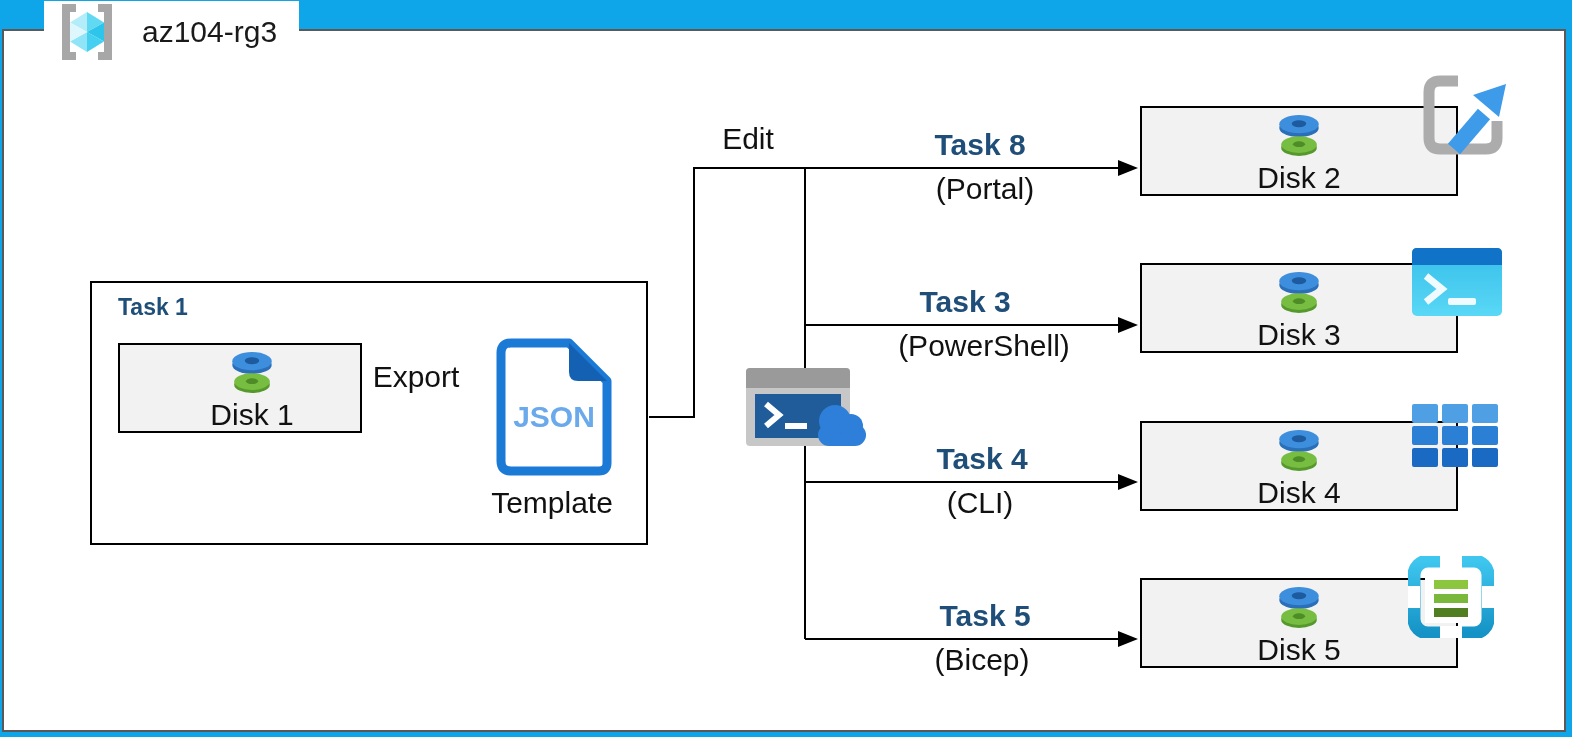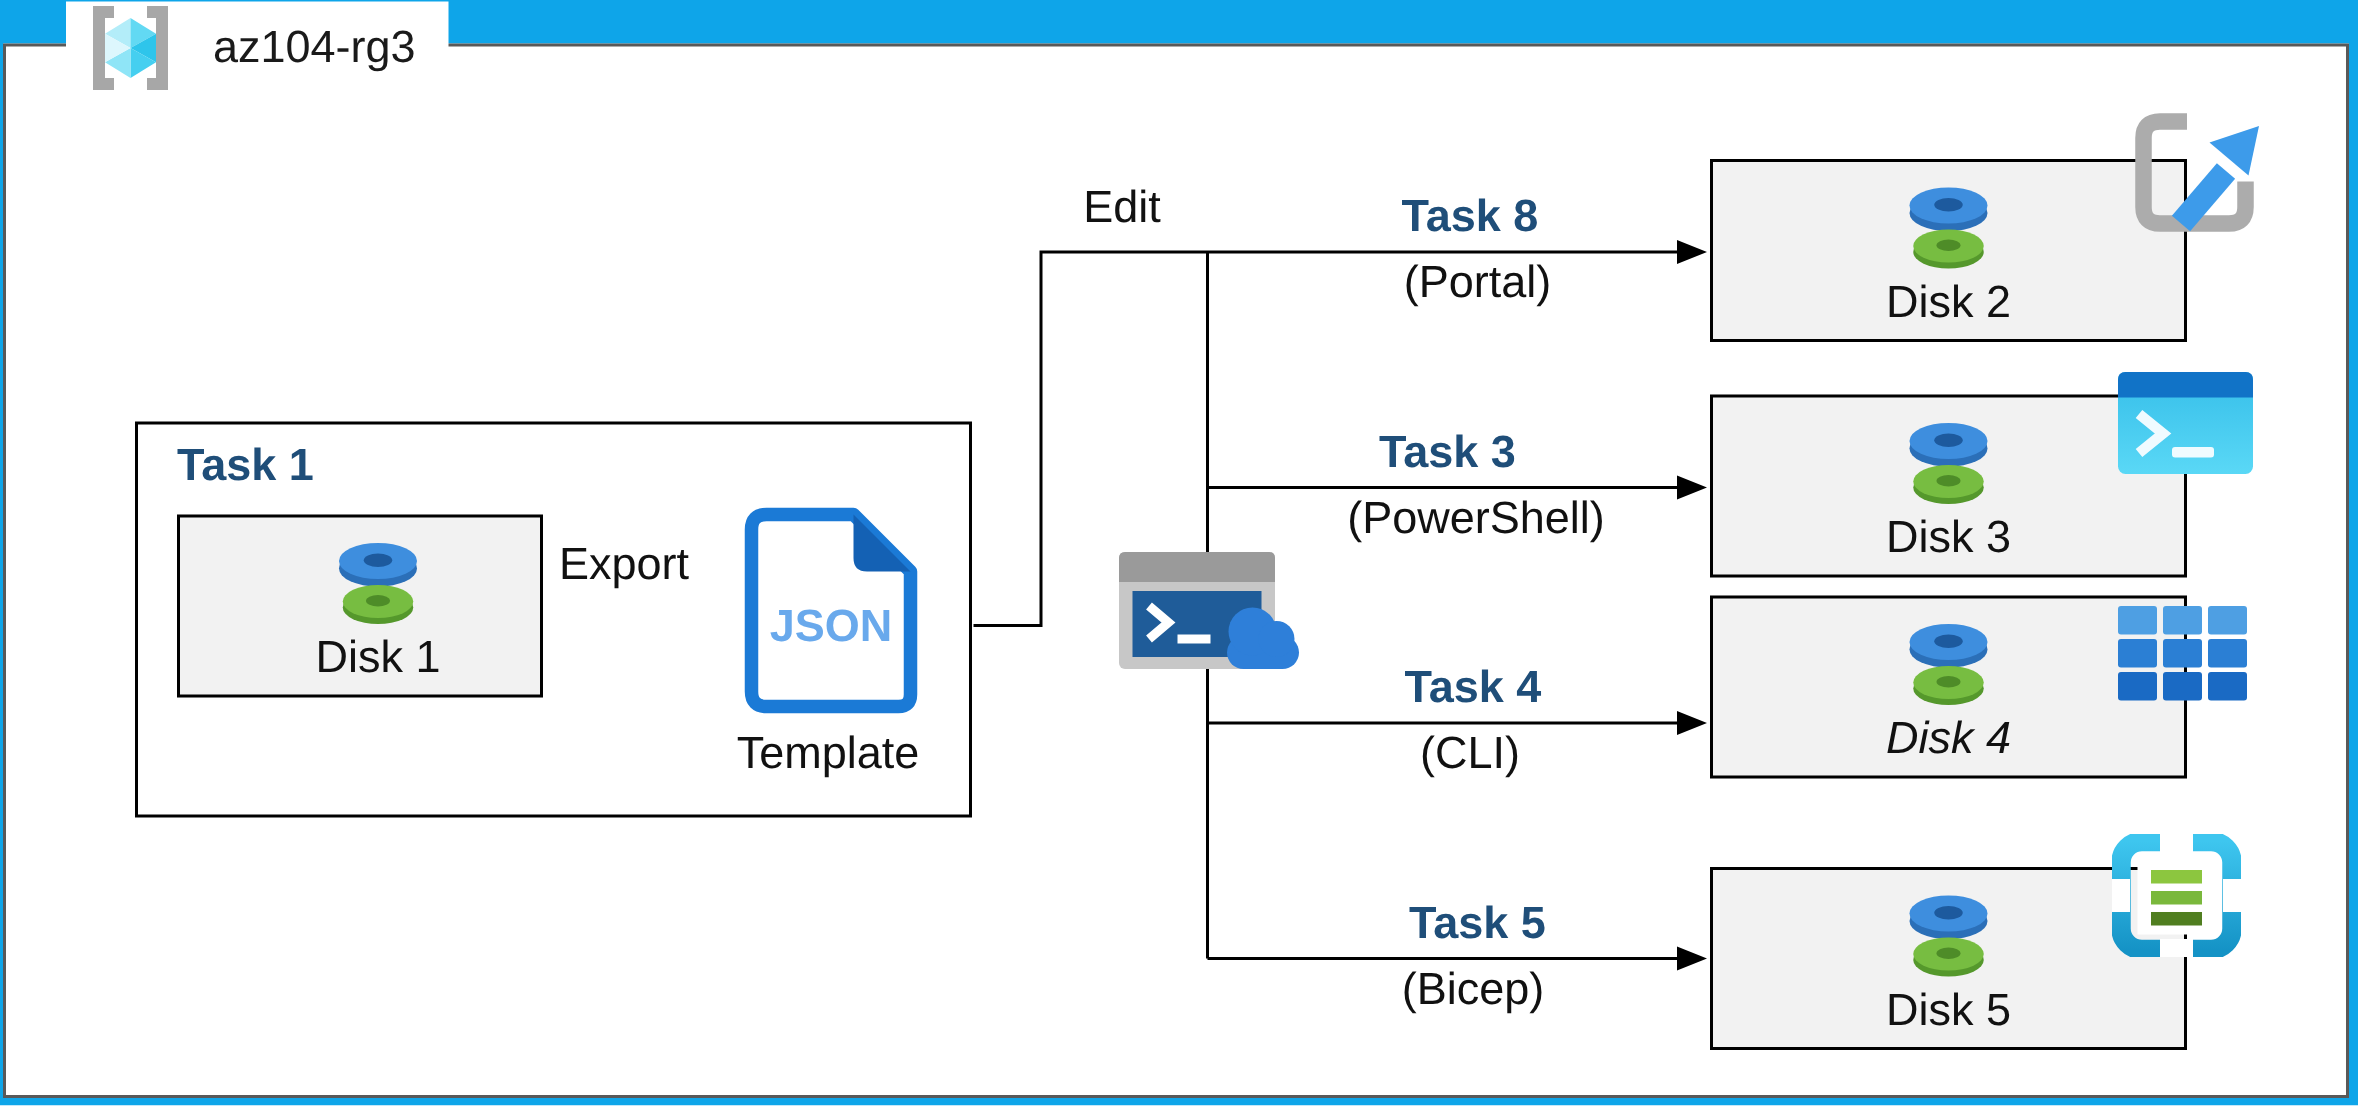--- a/index.html
+++ b/index.html
@@ -17,23 +17,23 @@
     display:flex;align-items:center;background:#fff;padding:0 22px 0 10px;
   }
   .rg-name{font-size:30px;color:#1a1a1a;margin-left:22px;}
   
   svg.connectors{position:absolute;left:0;top:0;z-index:1;}
   
   .task1-box{
     position:absolute;left:90px;top:281px;width:558px;height:264px;
     border:2px solid #000;box-sizing:border-box;background:#fff;z-index:2;
   }
-  .task1-title{position:absolute;left:118px;top:294px;font-size:30px;font-weight:bold;color:#1F4E79;z-index:3;}
+  .task1-title{position:absolute;left:118px;top:294px;font-size:23px;font-weight:bold;color:#1F4E79;z-index:3;}
   .disk-node{
-    position:absolute;width:244px;height:122px;background:#F2F2F2;
+    position:absolute;width:244px;height:90px;background:#F2F2F2;
     border:2px solid #000;box-sizing:border-box;z-index:2;
     display:flex;flex-direction:column;align-items:center;justify-content:center;padding-top:4px;
   }
   .disk-node.wide{width:318px;}
   .disk-label{font-size:30px;color:#111;line-height:1.1;margin-top:2px;}
   .lbl{position:absolute;transform:translateX(-50%);font-size:30px;color:#111;white-space:nowrap;z-index:2;}
   .task-title{position:absolute;transform:translateX(-50%);font-size:30px;font-weight:bold;color:#1F4E79;white-space:nowrap;z-index:2;}
   .abs-icon{position:absolute;z-index:3;line-height:0;}
   .template-icon{position:absolute;left:496px;top:338px;z-index:3;line-height:0;}
 </style>
@@ -163,21 +163,21 @@
       </defs>
       <rect x="0" y="0" width="90" height="68" rx="5" fill="url(#psg)"></rect>
       <path d="M5,0 H85 Q90,0 90,5 V17 H0 V5 Q0,0 5,0 Z" fill="#1173C7"></path>
       <polyline points="14,28 30,41 14,54" stroke="#EFFBFF" stroke-width="7" fill="none"></polyline>
       <rect x="36" y="50" width="28" height="7" rx="2" fill="#EFFBFF"></rect>
     </svg>
   </div>
 
   <div class="task-title" style="left:982px;top:442px;">Task 4</div>
   <div class="lbl" style="left:980px;top:486px;text-align:right;">(CLI)</div>
-  <div class="disk-node wide" style="left:1140px;top:397px;font-style:italic;">
+  <div class="disk-node wide" style="left:1140px;top:421px;">
     <svg width="66" height="62" viewBox="0 0 66 62">
       <ellipse cx="33" cy="21" rx="26" ry="12" fill="#2B6FB8"></ellipse>
         <ellipse cx="33" cy="16" rx="26" ry="12" fill="#3E8EDE"></ellipse>
         <ellipse cx="33" cy="15.5" rx="9.5" ry="4.5" fill="#1D5A9E"></ellipse>
       <ellipse cx="33" cy="47" rx="23.5" ry="11" fill="#55982C"></ellipse>
         <ellipse cx="33" cy="43" rx="23.5" ry="11" fill="#77BD41"></ellipse>
         <ellipse cx="33" cy="42.5" rx="8" ry="3.8" fill="#4E8C28"></ellipse>
     </svg>
     <div class="disk-label">Disk 4</div>
   </div>

